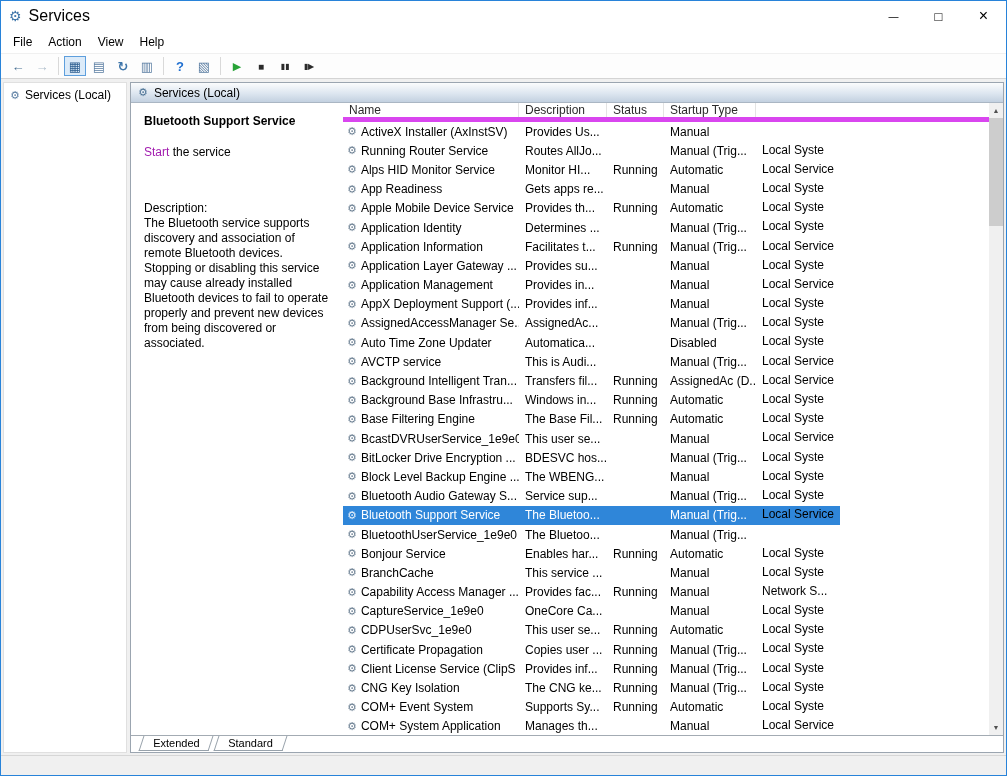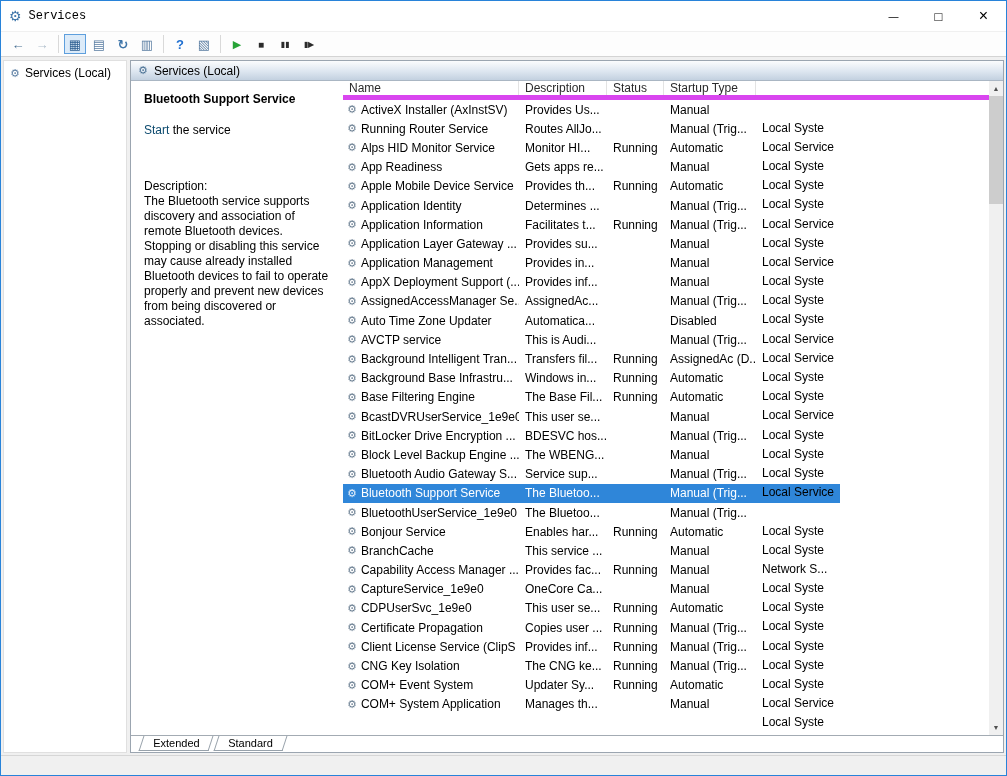--- a/index.html
+++ b/index.html
@@ -3,21 +3,21 @@
 <meta charset="utf-8">
 <style>
   * { margin:0; padding:0; box-sizing:border-box; }
   html,body { width:1007px; height:776px; overflow:hidden; background:#fff;
     font-family:"Liberation Sans","DejaVu Sans",sans-serif; font-size:12px; color:#000; }
   .window { width:1007px; height:776px; border:1px solid #2883d9; display:flex; flex-direction:column; background:#fff; }
 
   
   .titlebar { height:30px; display:flex; align-items:center; padding-left:8px; background:#fff; flex:0 0 auto; }
   .app-icon { font-size:14px; color:#3f76aa; margin-right:7px; }
-  .title { font-size:12px;font-family:Liberation Mono, monospace; }
+  .title { font-size:16px; }
   .caption-buttons { margin-left:auto; display:flex; height:100%; }
   .cap-btn { width:45px; height:100%; display:flex; align-items:center; justify-content:center; color:#000; }
   .cap-btn.min span { font-size:10px; }
   .cap-btn.max span { font-size:13px; }
   .cap-btn.close span { font-size:16px; }
 
   
   .menubar { height:22px; display:flex; align-items:center; padding-left:4px; background:#fff; flex:0 0 auto; }
   .menu-item { padding:3px 8px; }
 
@@ -51,21 +51,21 @@
   .pane-header { height:20px; flex:0 0 auto; display:flex; align-items:center; gap:6px; padding-left:7px;
     background:linear-gradient(to bottom,#fbfcfd 0%,#dde6f0 55%,#c3d1e0 100%); border-bottom:1px solid #aab6c3; }
   .hdr-icon { font-size:11px; color:#4a7194; }
 
   .pane-body { flex:1 1 auto; min-height:0; display:flex; background:#fff; overflow:hidden; }
 
   
   .detail-panel { width:212px; flex:0 0 auto; padding:11px 10px 0 13px; overflow:hidden; }
   .svc-title { font-weight:bold; margin-bottom:17px; }
   .svc-action { margin-bottom:42px; }
-  .svc-action a { color:#0c4a6e; cursor:pointer; }
+  .svc-action a { color:#a21caf; cursor:pointer; }
   .svc-desc-label { margin-bottom:1px; }
   .svc-desc { line-height:15px; }
 
   
   .list-view { flex:1 1 auto; min-width:0; overflow:hidden; display:flex; flex-direction:column; }
   .list-header { display:flex; height:19px; flex:0 0 auto; border-bottom:5px solid #d946ef; }
   .hcell { display:flex; align-items:center; padding-left:6px; border-right:1px solid #e3e3e3;
     color:#2b2b2b; white-space:nowrap; overflow:hidden; }
   .col0 { width:176px; } .col1 { width:88px; } .col2 { width:57px; } .col3 { width:92px; } .col4 { width:84px;margin-top:36px; }
   .list-rows { flex:1 1 auto; overflow:hidden; }
@@ -108,20 +108,26 @@
         </div>
       <div class="cap-btn max">
           <span>□</span>
         </div>
       <div class="cap-btn close">
           <span>×</span>
         </div>
     </div>
   </div>
 
+  <div class="menubar">
+      <span class="menu-item">File</span>
+      <span class="menu-item">Action</span>
+      <span class="menu-item">View</span>
+      <span class="menu-item">Help</span>
+    </div>
 
   <div class="toolbar">
       <span class="tb-icon c-back">←</span>
       <span class="tb-icon c-fwd">→</span>
       <span class="tb-sep"></span>
       <span class="tb-icon c-tree active">▦</span>
       <span class="tb-icon c-props">▤</span>
       <span class="tb-icon c-refresh">↻</span>
       <span class="tb-icon c-export">▥</span>
       <span class="tb-sep"></span>
@@ -466,21 +472,21 @@
                 <div class="cell col1">The CNG ke...</div>
                 <div class="cell col2">Running</div>
                 <div class="cell col3">Manual (Trig...</div>
                 <div class="cell col4">Local Syste</div>
               </div>
               <div class="lrow">
                 <div class="cell col0">
                   <span class="ric">⚙</span>
                   <span>COM+ Event System</span>
                 </div>
-                <div class="cell col1">Updater Sy...</div>
+                <div class="cell col1">Supports Sy...</div>
                 <div class="cell col2">Running</div>
                 <div class="cell col3">Automatic</div>
                 <div class="cell col4">Local Service</div>
               </div>
               <div class="lrow">
                 <div class="cell col0">
                   <span class="ric">⚙</span>
                   <span>COM+ System Application</span>
                 </div>
                 <div class="cell col1">Manages th...</div>

